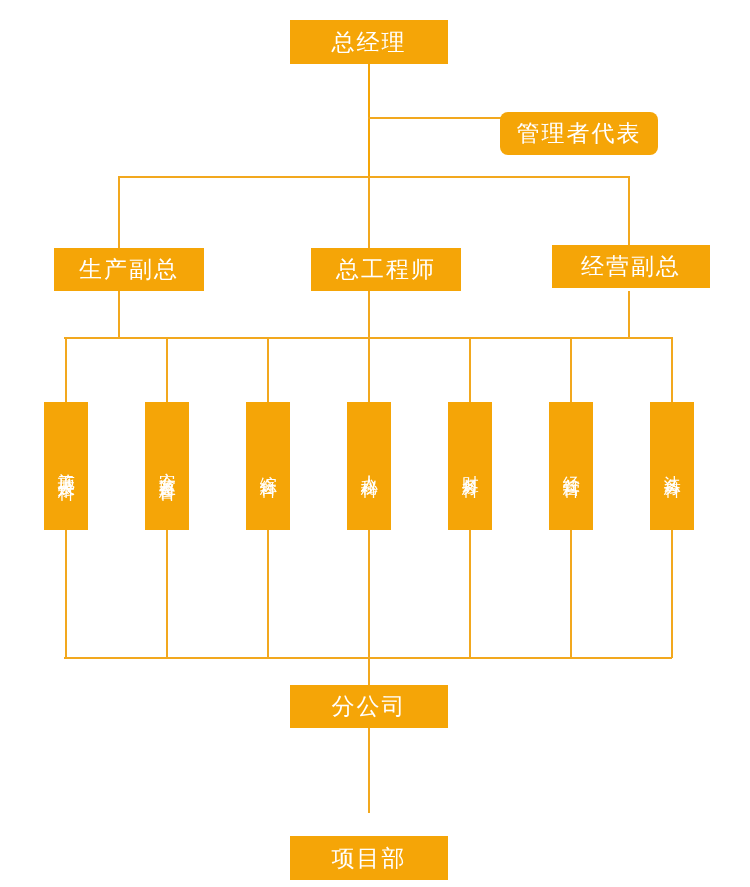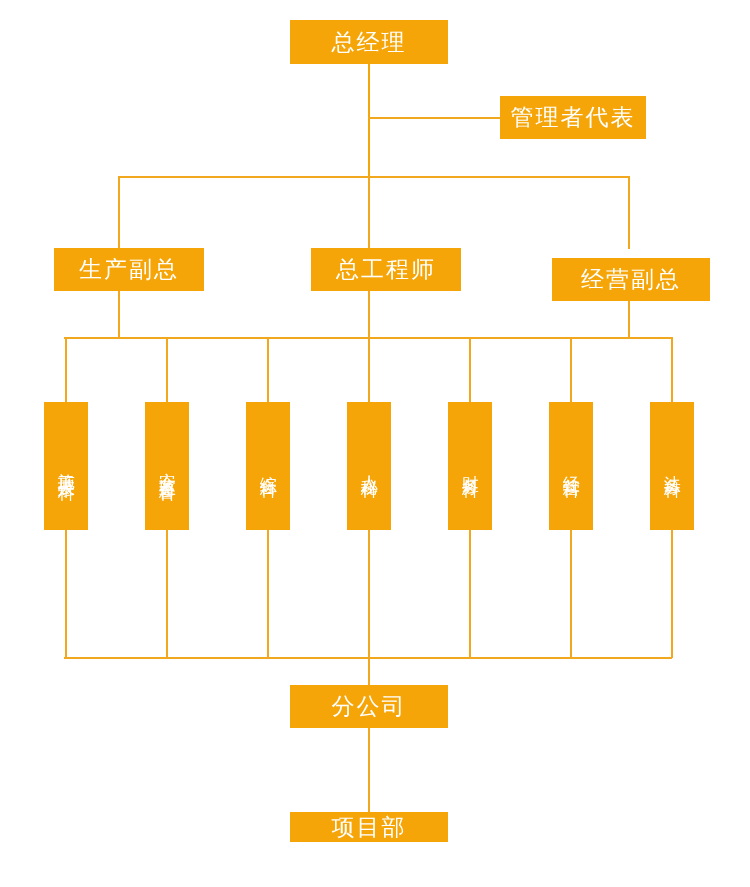--- a/index.html
+++ b/index.html
@@ -83,33 +83,33 @@
   <div class="conn conn-v conn-thin" style="left:570px; top:529px; height:129px;"></div>
   <div class="conn conn-v conn-thin" style="left:671px; top:337px; height:65px;"></div>
   <div class="conn conn-v conn-thin" style="left:671px; top:529px; height:129px;"></div>
 
   <div class="conn conn-v conn-thin" style="left:368px; top:657px; height:29px;"></div>
 
   <div class="conn conn-v conn-thin" style="left:368px; top:728px; height:85px;"></div>
 
   <div class="node node-h" style="left:290px; top:20px; width:158px; height:44px;">总经理</div>
 
-  <div class="node node-h" style="left:500px; top:96px; width:146px; height:43px;">管理者代表</div>
+  <div class="node node-h" style="left:500px; top:112px; width:158px; height:43px;border-radius:8px;">管理者代表</div>
 
   <div class="node node-h" style="left:54px; top:248px; width:150px; height:43px;">生产副总</div>
 
   <div class="node node-h" style="left:295px; top:248px; width:150px; height:43px;margin-left:16px;">总工程师</div>
 
-  <div class="node node-h" style="left:552px; top:258px; width:158px; height:43px;">经营副总</div>
+  <div class="node node-h" style="left:552px; top:245px; width:158px; height:43px;">经营副总</div>
 
   <div class="node node-v" style="left:44px; top:402px; width:44px; height:128px;">施工技术科</div>
   <div class="node node-v" style="left:145px; top:402px; width:44px; height:128px;">安全监督科</div>
   <div class="node node-v" style="left:246px; top:402px; width:44px; height:128px;">综合科</div>
   <div class="node node-v" style="left:347px; top:402px; width:44px; height:128px;">人秘科</div>
   <div class="node node-v" style="left:448px; top:402px; width:44px; height:128px;">财务科</div>
   <div class="node node-v" style="left:549px; top:402px; width:44px; height:128px;">经营科</div>
   <div class="node node-v" style="left:650px; top:402px; width:44px; height:128px;">法务科</div>
 
   <div class="node node-h" style="left:290px; top:685px; width:158px; height:43px;">分公司</div>
 
-  <div class="node node-h" style="left:290px; top:812px; width:158px; height:30px;">项目部</div>
+  <div class="node node-h" style="left:290px; top:836px; width:158px; height:44px;">项目部</div>
 
 </div>
 
 </body></html>

